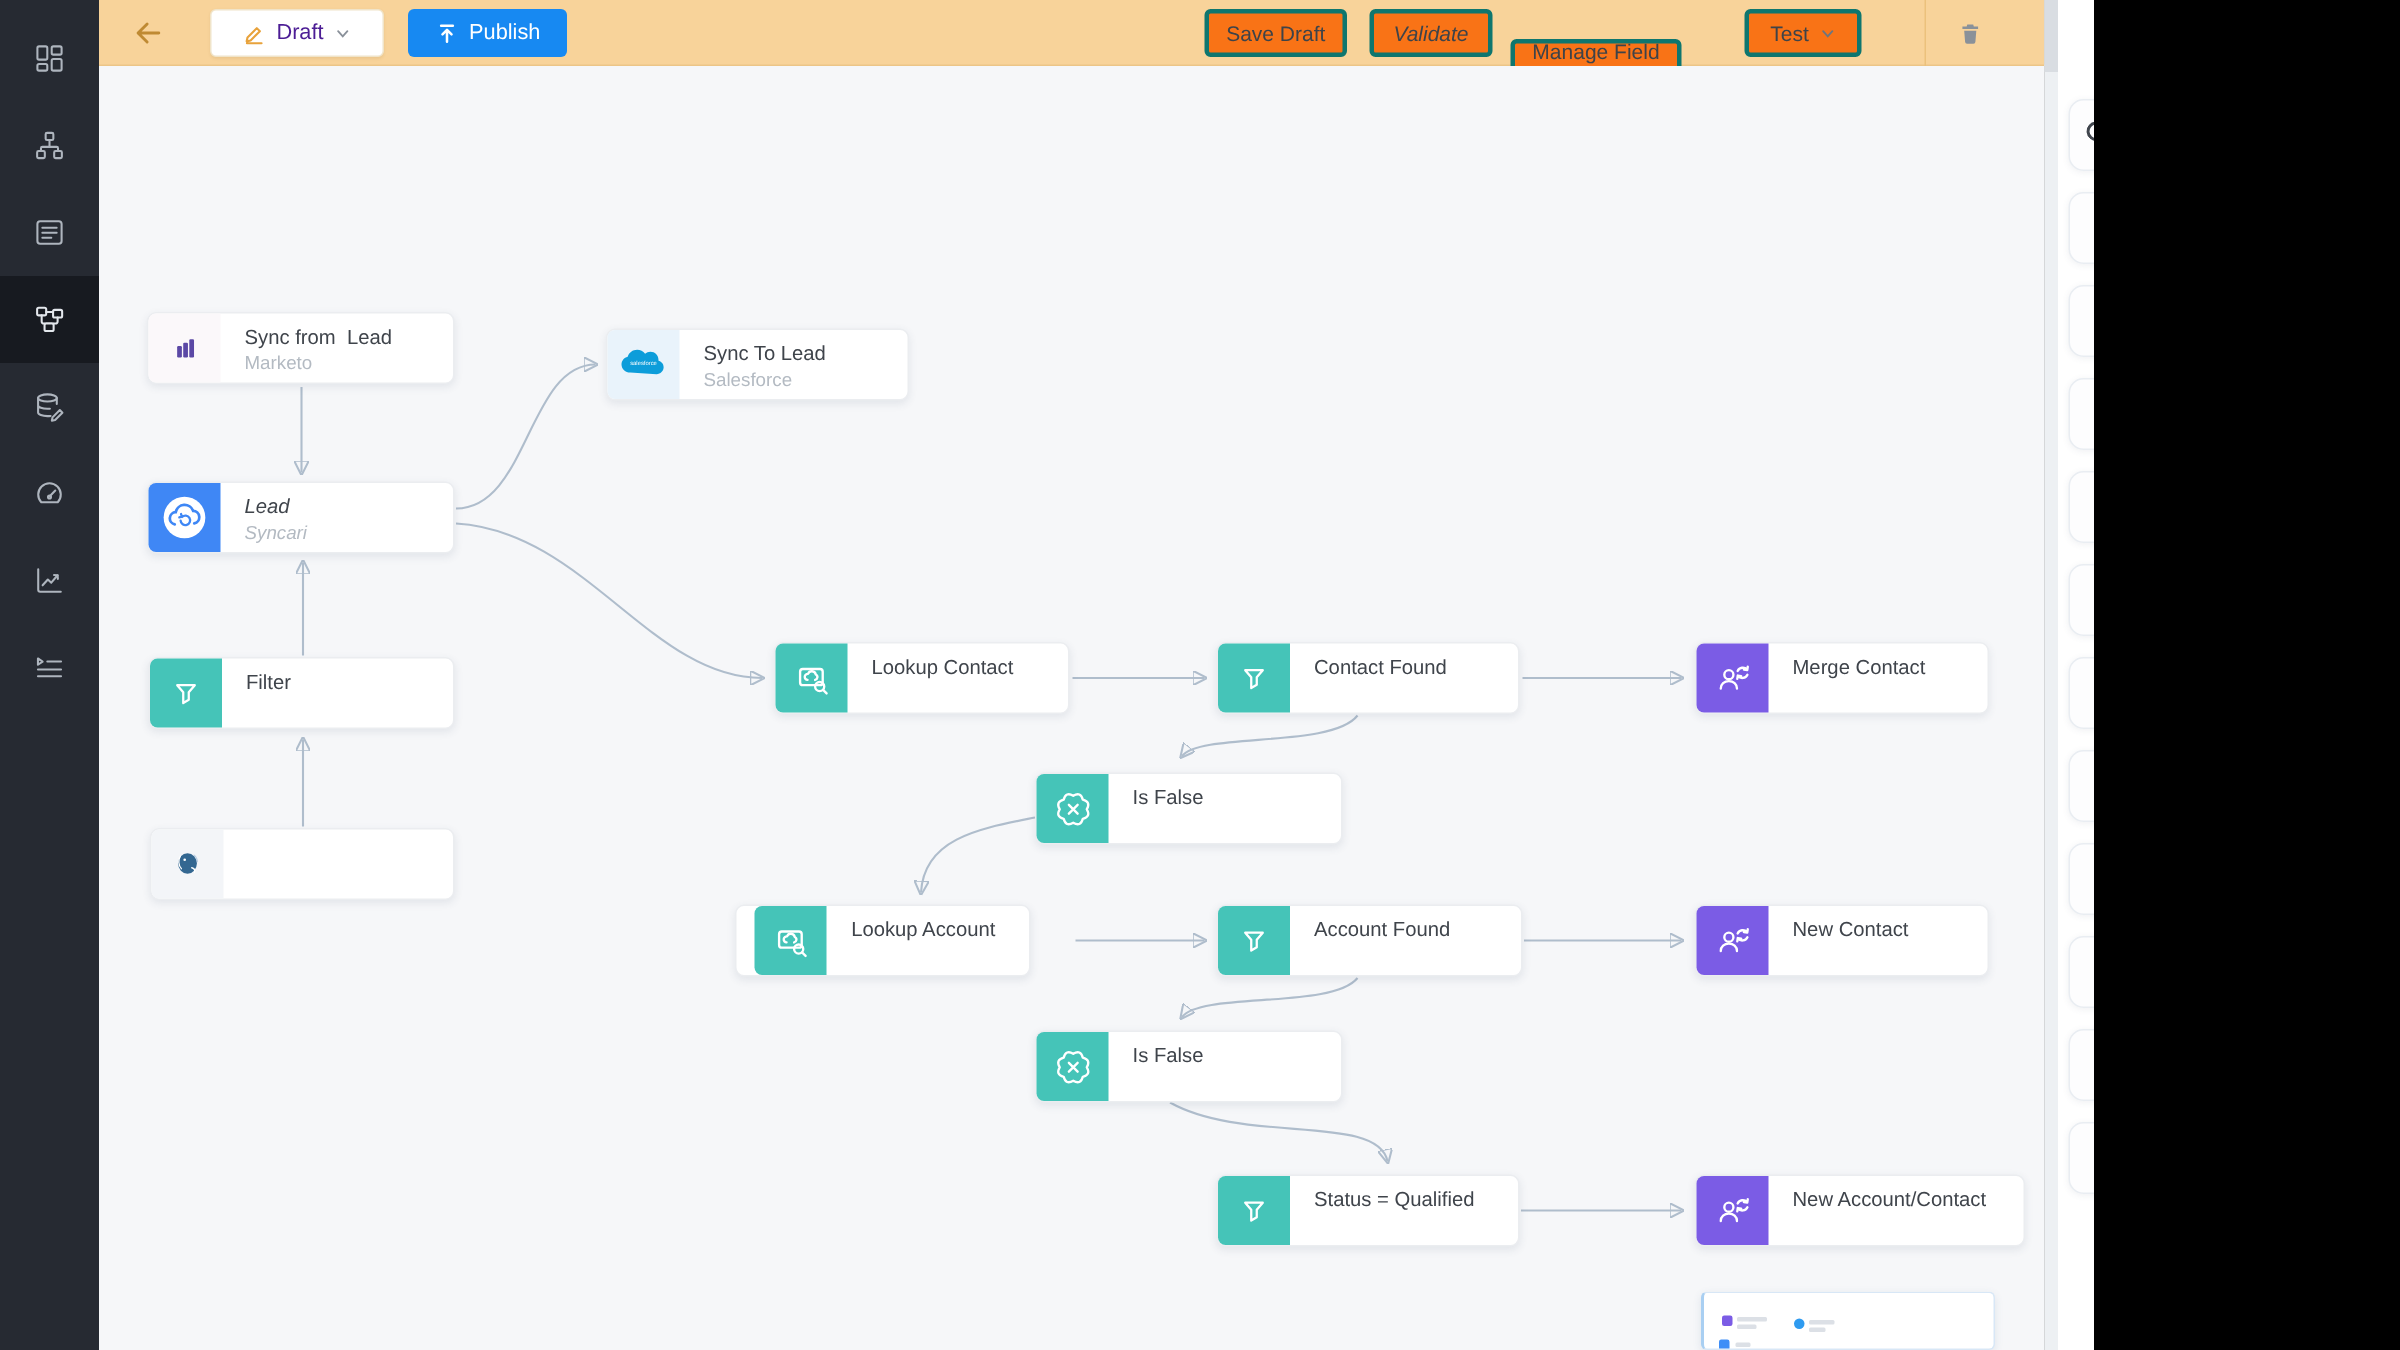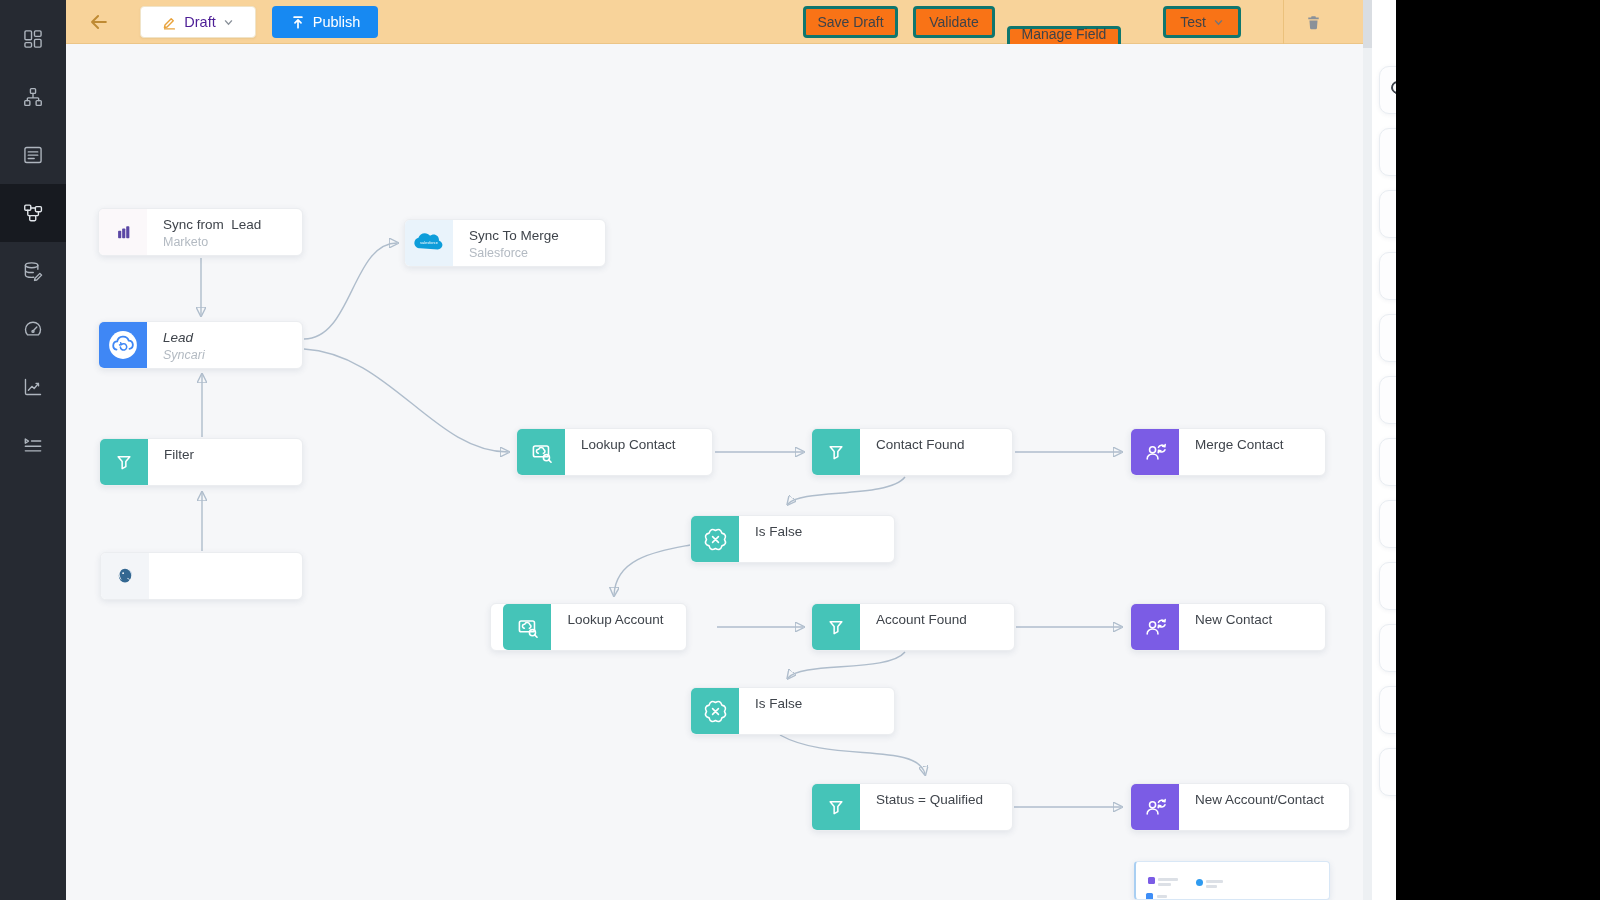--- a/index.html
+++ b/index.html
@@ -134,21 +134,21 @@
     <button class="publish-btn">
       <svg width="16" height="16" viewBox="0 0 18 18" fill="none" stroke="#fff" stroke-width="1.9" stroke-linecap="round" stroke-linejoin="round">
           <path d="M9,15.5 V7 M5.6,10 L9,6.6 12.4,10 M4.6,3.6 h8.8"></path>
         </svg>
       <span>Publish</span>
     </button>
 
     <button class="tb-btn" style="left:737px;width:95px;">
       <span>Save Draft</span>
     </button>
-    <button class="tb-btn" style="left:847px;width:82px;">
+    <button class="tb-btn" style="left:847px;width:82px;font-style:italic;">
       <span>Validate</span>
     </button>
     <button class="tb-btn" style="left:941px;width:114px;margin-top:20px;">
       <span>Manage Field Map</span>
     </button>
     <button class="tb-btn" style="left:1097px;width:78px;">
       <span>Test</span>
       <svg width="11" height="11" viewBox="0 0 16 16" fill="none" stroke="#6E757E" stroke-width="1.8" stroke-linecap="round">
           <path d="M3.5,5.5 l4.5,5 4.5,-5"></path>
         </svg>
@@ -200,21 +200,21 @@
         </div>
       </div>
       <div class="node" style="left: 404px; top: 219px; width: 202px;">
         <div class="nicon" style="background:#E9F3FB">
           <svg width="48" height="46" viewBox="0 0 48 48" style="stroke:none;">
             <path fill="#0D9DDA" d="M14.8,29.6 c-3.4,0 -6.1,-2.5 -6.1,-5.6 0,-2.6 1.8,-4.8 4.3,-5.4 .9,-2.8 3.5,-4.8 6.6,-4.8 2.2,0 4.2,1 5.5,2.7 1,-.8 2.3,-1.4 3.7,-1.4 3.1,0 5.6,2.4 5.6,5.4 0,.3 0,.6 -.1,.8 2.1,.6 3.7,2.4 3.7,4.6 0,2.6 -2.2,4.8 -4.9,4.8 z"></path>
             <text x="24" y="24.6" font-size="4.1" fill="#fff" text-anchor="middle" font-family="Liberation Sans, sans-serif">salesforce</text>
           </svg>
         </div>
         <div class="ntxt">
-          <div class="ntitle">Sync To Merge</div>
+          <div class="ntitle">Sync To Lead</div>
           <div class="nsub">Salesforce</div>
         </div>
       </div>
       <div class="node" style="left: 98px; top: 321px; width: 205px; font-style: italic;">
         <div class="nicon" style="background:#3F87F5">
           <svg width="48" height="46" viewBox="0 0 48 48" style="stroke:none;">
             <circle cx="24" cy="24" r="14.5" fill="#fff"></circle>
             <path d="M17.2,28.8 a4.3,4.3 0 0 1 .7,-8.5 6.3,6.3 0 0 1 12.1,-.9 4.4,4.4 0 0 1 .8,8.7" fill="none" stroke="#3F87F5" stroke-width="1.9" stroke-linecap="round"></path>
             <path d="M21.3,26.2 a3.3,3.3 0 1 0 1,-2.6 M21.6,21.6 l.6,1.8 -1.8,.5" fill="none" stroke="#3F87F5" stroke-width="1.6" stroke-linecap="round" stroke-linejoin="round"></path>
           </svg>

